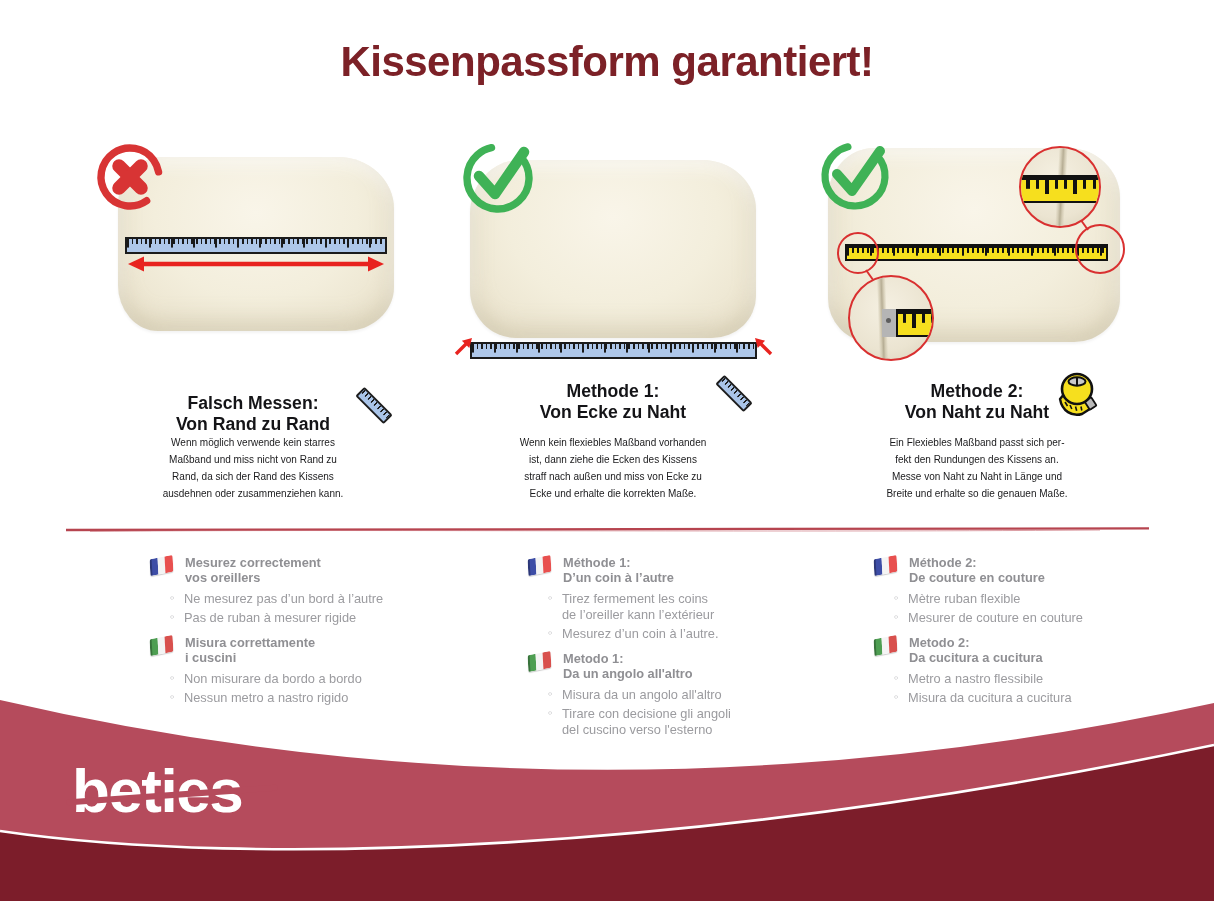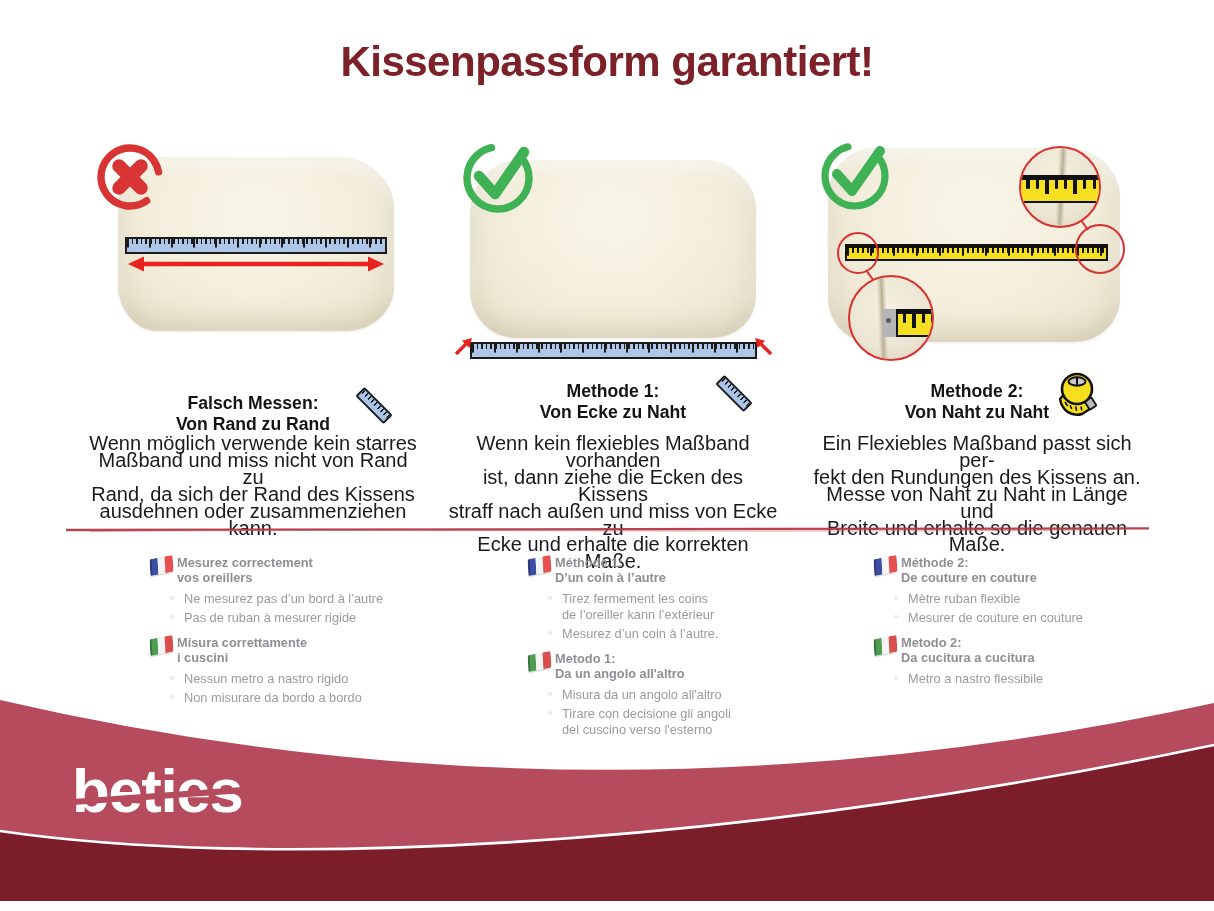--- a/index.html
+++ b/index.html
@@ -78,31 +78,31 @@
 
   .icon-ruler{position:absolute;left:266px;top:6px;width:40px;height:13px;background:#a9c4e8;
     border:2px solid #1d1d1d;border-radius:2px;transform:rotate(45deg);box-sizing:border-box;}
   .icon-ruler::before{content:"";position:absolute;inset:0;
     background-image:repeating-linear-gradient(90deg,#1d1d1d 0 1.4px,transparent 1.4px 4.4px);
     background-size:100% 50%;background-repeat:repeat-x;background-position:top left;}
 
   .icon-tape{position:absolute;left:238px;top:-12px;width:56px;height:56px;}
 
   .para{position:absolute;top:435px;width:330px;text-align:center;white-space:pre-line;
-        font-size:20px;line-height:16.9px;color:#1a1a1c;}
+        font-size:10px;line-height:16.9px;color:#1a1a1c;}
   .pa1{left:88px;} .pa2{left:448px;} .pa3{left:812px;}
 
   
   .divider{position:absolute;left:0;top:522px;width:1214px;height:14px;}
 
   
   .lang-col{position:absolute;top:555px;width:280px;}
   .lc1{left:150px;} .lc2{left:528px;} .lc3{left:874px;}
   .lang-block + .lang-block{margin-top:9px;}
-  .lang-head{display:flex;gap:4px;align-items:flex-start;margin-bottom:6px;}
+  .lang-head{display:flex;gap:12px;align-items:flex-start;margin-bottom:6px;}
   .flag{width:23px;height:17px;border-radius:2px;transform:skewY(-8deg) rotate(-3deg);
         overflow:hidden;display:flex;flex:none;margin-top:2px;position:relative;
         box-shadow:0 1px 1px rgba(0,0,0,.2);}
   .flag i{flex:1;}
   .flag::before{content:"";position:absolute;left:0;top:0;bottom:0;width:2px;background:rgba(0,0,0,.28);z-index:2;}
   .fr i:nth-child(1){background:#3d4da6;} .fr i:nth-child(2){background:#f4f4f4;} .fr i:nth-child(3){background:#e8504f;}
   .it i:nth-child(1){background:#4e9e52;} .it i:nth-child(2){background:#f4f4f4;} .it i:nth-child(3){background:#d8504d;}
   .lang-head .lh-text{font-size:12.8px;font-weight:bold;color:#8f8f93;line-height:1.18;white-space:pre-line;}
   ul.bullets{list-style:none;margin:0;padding:0;}
   ul.bullets li{position:relative;padding-left:34px;font-size:12.8px;line-height:1.24;
@@ -251,22 +251,22 @@
       <div class="lang-head">
         <span class="flag it">
             <i></i>
             <i></i>
             <i></i>
           </span>
         <span class="lh-text">Misura correttamente
 i cuscini</span>
       </div>
       <ul class="bullets">
+        <li>Non misurare da bordo a bordo</li>
         <li>Nessun metro a nastro rigido</li>
-        <li>Non misurare da bordo a bordo</li>
       </ul>
     </div>
   </div>
 
   <div class="lang-col lc2">
     <div class="lang-block">
       <div class="lang-head">
         <span class="flag fr">
             <i></i>
             <i></i>
@@ -320,20 +320,21 @@
         <span class="flag it">
             <i></i>
             <i></i>
             <i></i>
           </span>
         <span class="lh-text">Metodo 2:
 Da cucitura a cucitura</span>
       </div>
       <ul class="bullets">
         <li>Metro a nastro flessibile</li>
+        <li>Misura da cucitura a cucitura</li>
       </ul>
     </div>
   </div>
 
   <div class="footer">
     <svg viewBox="0 0 1214 225" preserveAspectRatio="none">
       <path d="M0,24 Q595,162 1214,27 L1214,225 L0,225 Z" fill="#b54b5c"></path>
       <path d="M0,155 C250,192 700,177 1214,69 L1214,225 L0,225 Z" fill="#7c1d2a"></path>
       <path d="M0,155 C250,192 700,177 1214,69" fill="none" stroke="#ffffff" stroke-width="2.6"></path>
     </svg>

